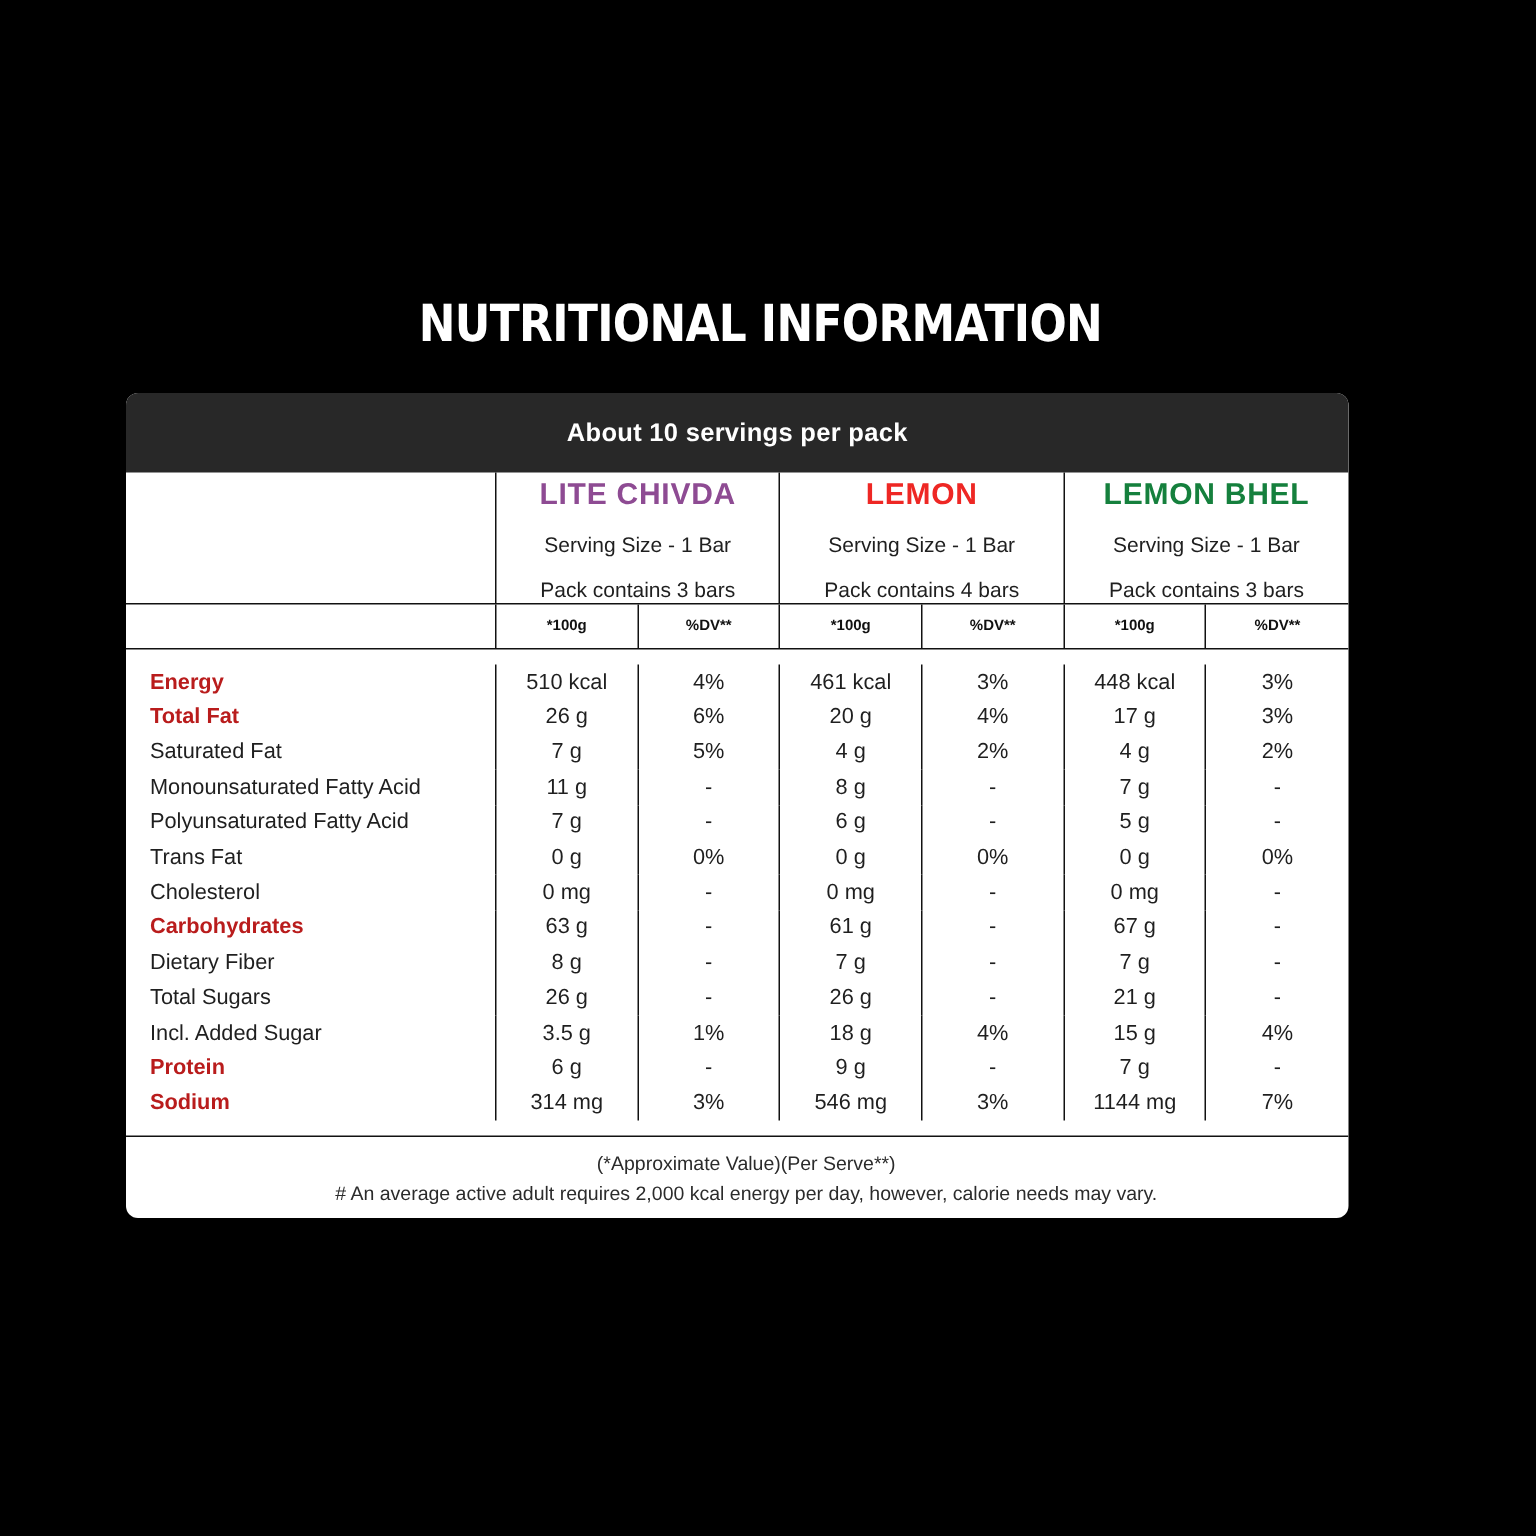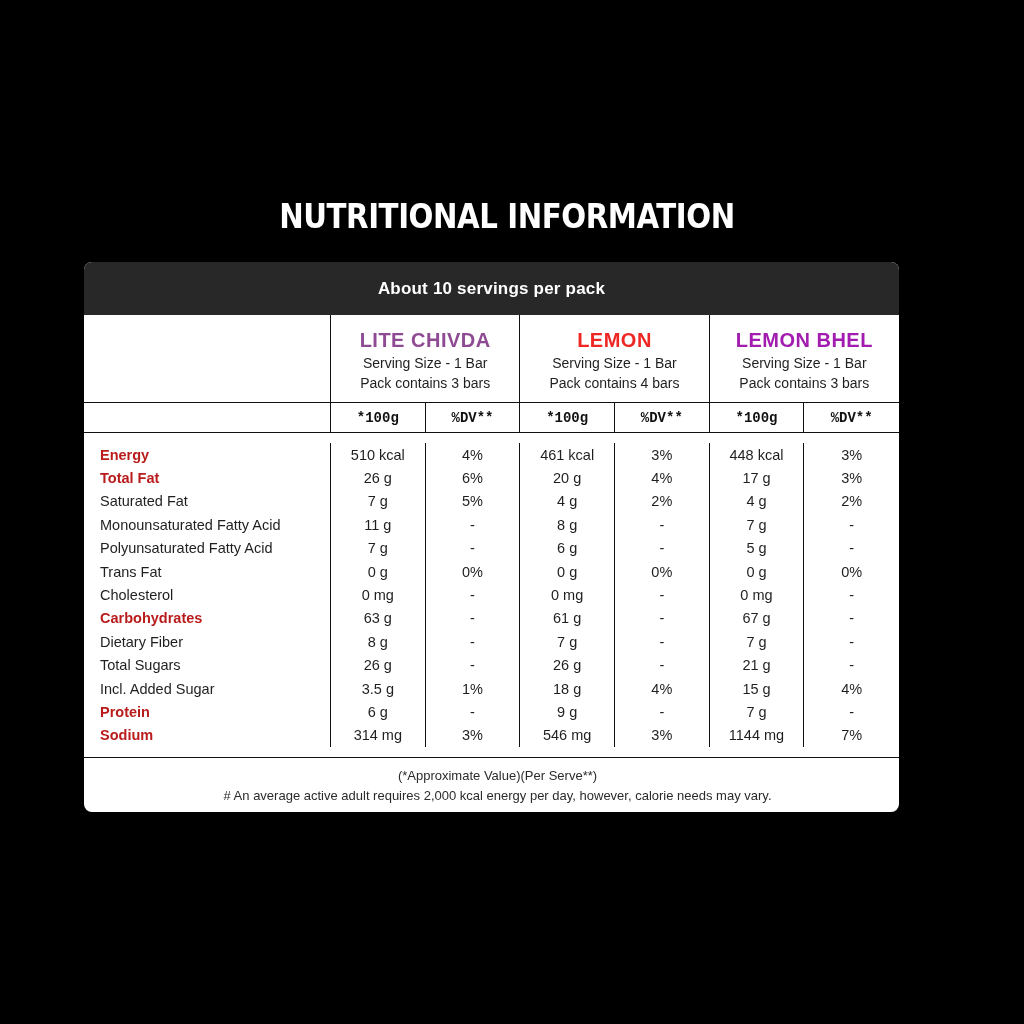--- a/index.html
+++ b/index.html
@@ -48,44 +48,43 @@
 
   
   .product-header-row { height: 88px; border-bottom: 1.5px solid #111; }
   .ph-cell { border-right: 1.5px solid #111; }
   .ph-cell:last-child { border-right: none; }
   .product-cell {
     grid-column: span 2;
     display: flex;
     flex-direction: column;
     align-items: center;
-    justify-content: center;
+    justify-content: space-between;
     gap: 3px;
     padding-top: 4px;
   }
   .product-name {
     font-size: 20px;
     font-weight: 800;
     letter-spacing: 0.5px;
     white-space: nowrap;
   }
   .product-sub {
     font-size: 14px;
     font-weight: 400;
     color: #1f1f1f;
     line-height: 1.25;
   }
 
   
   .subheader-row { height: 30px; border-bottom: 1.5px solid #111; }
   .sh-cell {
     display: flex; align-items: center; justify-content: center;
-    font-size: 14px; font-weight: 700; color: #111;
+    font-size: 10px; font-weight: 700; color: #111;
     border-right: 1.5px solid #111;
-    font-family: Liberation Mono, monospace;
   }
   .sh-cell:last-child { border-right: none; }
 
   
   .data-area {
     height: 324px;
     display: grid;
     grid-template-columns: 247px repeat(6, 1fr);
     grid-auto-rows: 23.4px;
     padding: 10px 0 10px 0;
@@ -131,21 +130,21 @@
       <div class="product-name" style="color: rgb(142, 75, 147);">LITE CHIVDA</div>
       <div class="product-sub">Serving Size - 1 Bar</div>
       <div class="product-sub">Pack contains 3 bars</div>
     </div>
     <div class="ph-cell product-cell">
       <div class="product-name" style="color: rgb(238, 39, 36);">LEMON</div>
       <div class="product-sub">Serving Size - 1 Bar</div>
       <div class="product-sub">Pack contains 4 bars</div>
     </div>
     <div class="ph-cell product-cell">
-      <div class="product-name" style="color: #a21caf;">LEMON BHEL</div>
+      <div class="product-name" style="color: #15803d;">LEMON BHEL</div>
       <div class="product-sub">Serving Size - 1 Bar</div>
       <div class="product-sub">Pack contains 3 bars</div>
     </div>
   </div>
 
   <div class="grid-row subheader-row">
     <div class="sh-cell"></div>
     <div class="sh-cell">*100g</div>
     <div class="sh-cell">%DV**</div>
     <div class="sh-cell">*100g</div>

